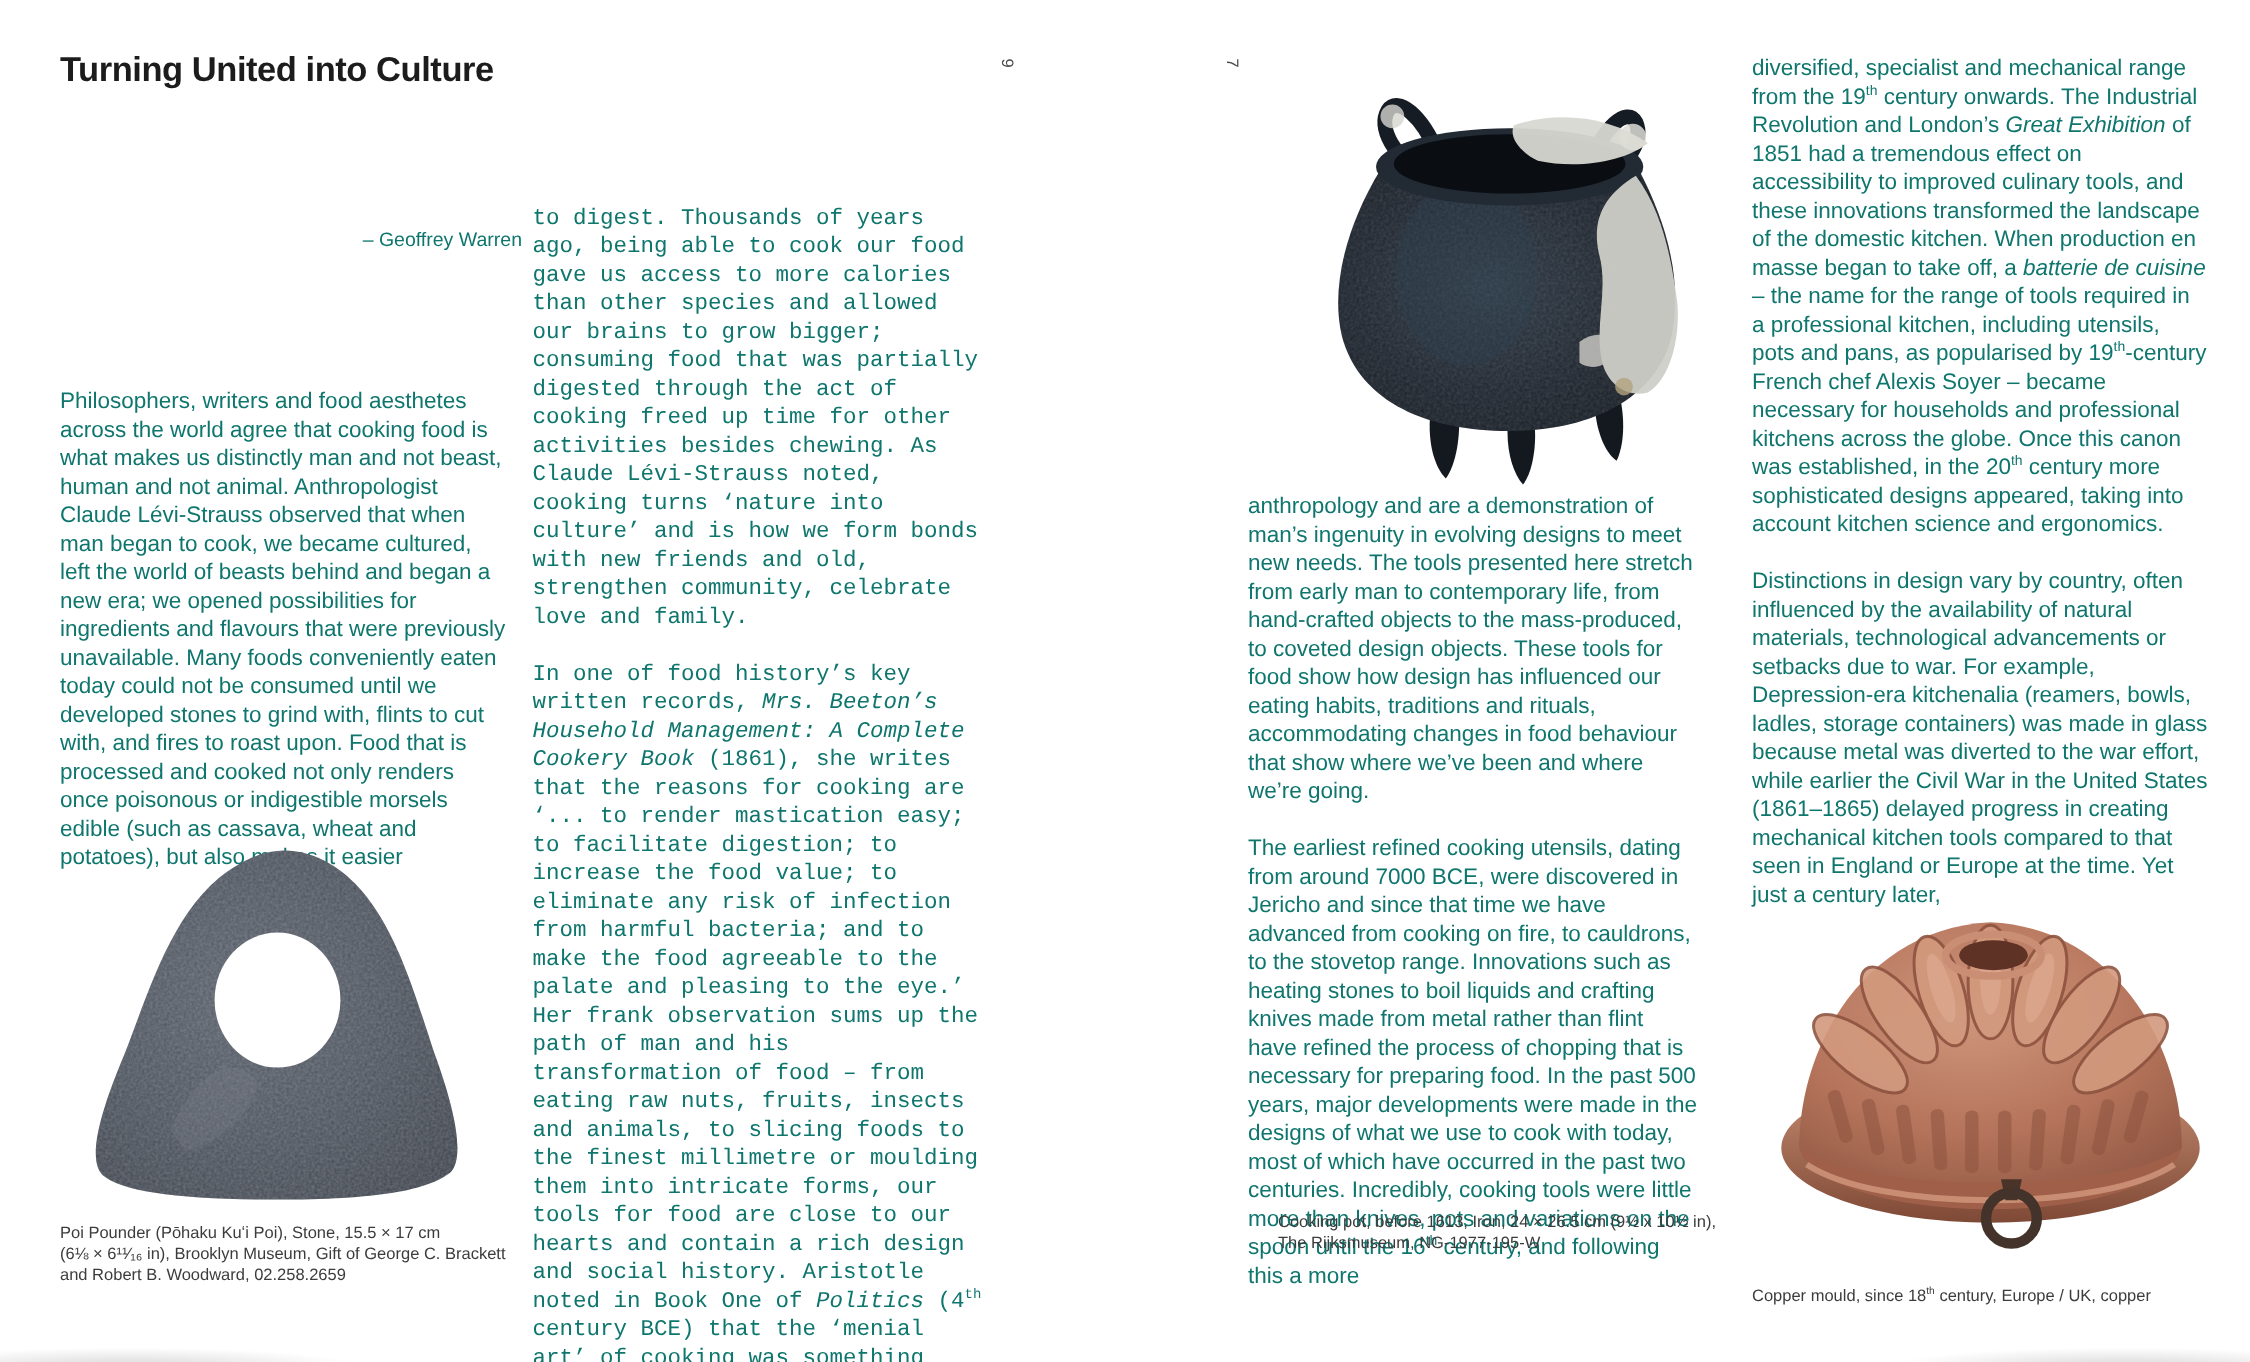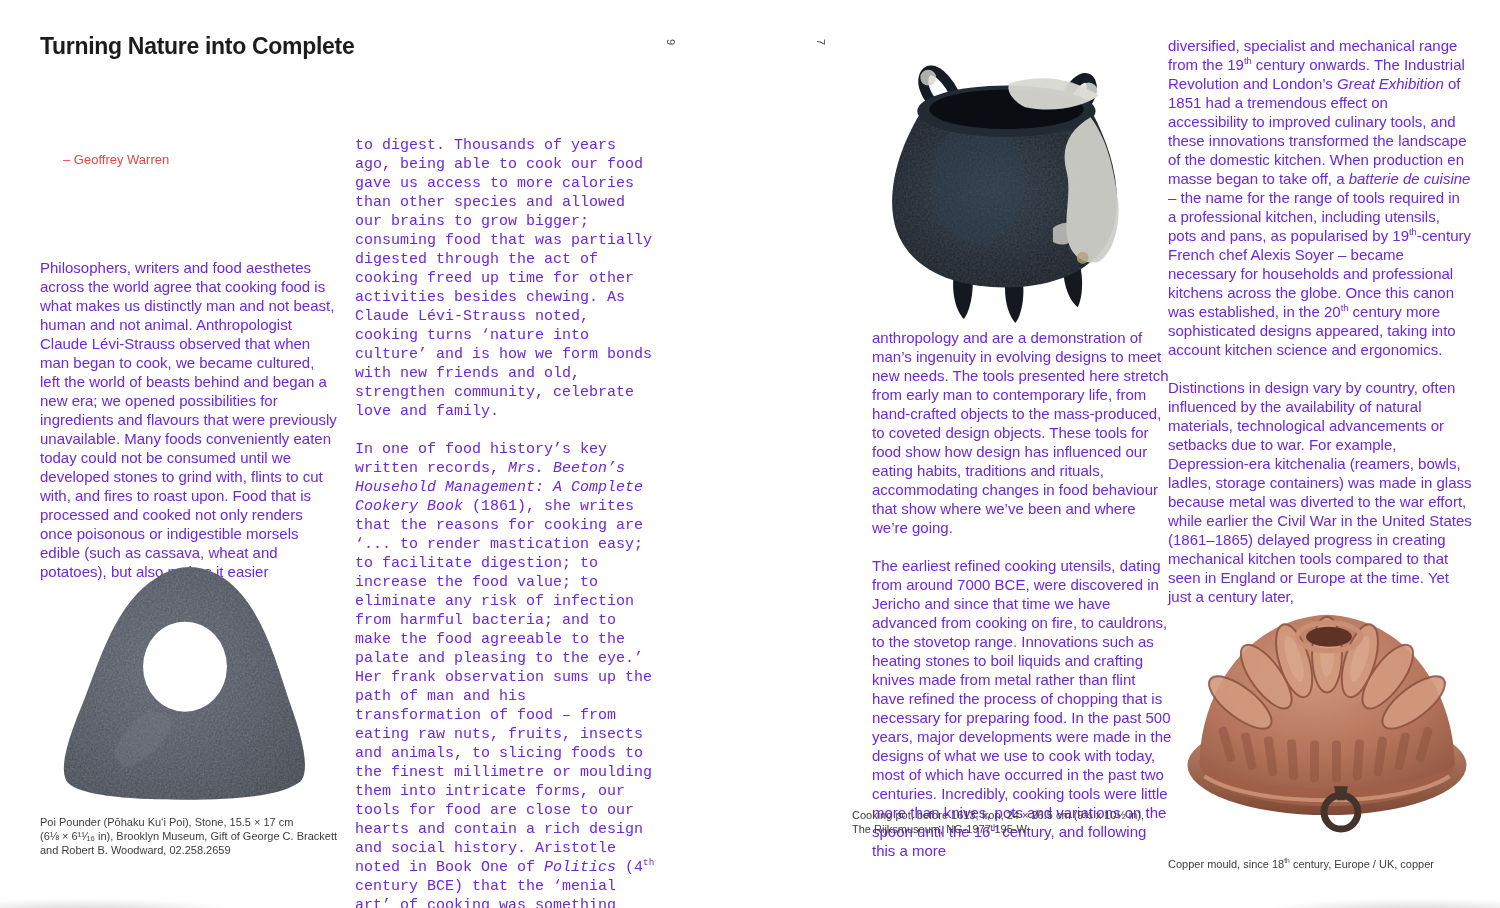--- a/index.html
+++ b/index.html
@@ -19,29 +19,29 @@
     font-size: 23px; font-weight: 700; letter-spacing: -0.3px; color: #1c1c1c;
   }
   .pagenum {
     position: absolute; font-size: 11px; color: #4a4a4a;
     transform: rotate(90deg); transform-origin: center;
   }
   .pn-left { left: 668px; top: 36px; }
   .pn-right { left: 818px; top: 36px; }
   .quote { position: absolute; left: 63px; top: 146px; width: 285px; }
   .quote-text { font-size: 15px; line-height: 19px; color: #2e2e2e; }
-  .quote-attr { margin-top: 6px; font-size: 13px; color: #ef4444; }
-  .col { position: absolute; font-size: 15px; line-height: 19px; color: #6d28d9; }
+  .quote-attr { margin-top: 6px; font-size: 13px; color: #0f766e; text-align: right; }
+  .col { position: absolute; font-size: 15px; line-height: 19px; color: #0f766e; }
   .col .para { margin: 0 0 19px 0; }
   .col .para:last-child { margin-bottom: 0; }
   .col i { font-style: italic; }
   sup { font-size: 0.62em; vertical-align: super; line-height: 0; }
   .col1 { left: 40px;   top: 258px; width: 298px; }
   .col2 { left: 355px;  top: 136px; width: 304px; font-family: Liberation Mono, monospace; }
-  .col3 { left: 872px;  top: 328px; width: 300px; }
+  .col3 { left: 832px;  top: 328px; width: 300px; }
   .col4 { left: 1168px; top: 36px;  width: 304px; }
   .caption {
     position: absolute; font-size: 11px; line-height: 14px; color: #3c3c3c;
   }
   .cap1 { left: 40px;   top: 815px; width: 320px; }
   .cap3 { left: 852px;  top: 808px; width: 330px; }
   .cap4 { left: 1168px; top: 857px; width: 330px; }
   .fig { position: absolute; }
   .fig svg { width: 100%; height: 100%; display: block; }
   .fig-pounder { left: 52px;   top: 558px; width: 266px; height: 246px; }
@@ -51,21 +51,21 @@
     position: absolute; bottom: 0; height: 16px; width: 340px; pointer-events: none;
   }
   .curl-left  { left: 0;  background: radial-gradient(ellipse 60% 100% at 25% 115%, rgba(0,0,0,0.15), rgba(0,0,0,0) 75%); }
   .curl-right { right: 0; background: radial-gradient(ellipse 60% 100% at 75% 115%, rgba(0,0,0,0.15), rgba(0,0,0,0) 75%); }
 </style>
 </head>
 <body>
 
 <div class="spread">
 
-  <h1 class="title">Turning Nature into Complete</h1>
+  <h1 class="title">Turning United into Culture</h1>
 
   <div class="pagenum pn-left">9</div>
   <div class="pagenum pn-right">7</div>
 
   <div class="quote">
     <div class="quote-attr">– Geoffrey Warren</div>
   </div>
 
   <div class="col col1">
       <p class="para">Philosophers, writers and food aesthetes across the world agree that cooking food is what makes us distinctly man and not beast, human and not animal. Anthropologist Claude Lévi-Strauss observed that when man began to cook, we became cultured, left the world of beasts behind and began a new era; we opened possibilities for ingredients and flavours that were previously unavailable. Many foods conveniently eaten today could not be consumed until we developed stones to grind with, flints to cut with, and fires to roast upon. Food that is processed and cooked not only renders once poisonous or indigestible morsels edible (such as cassava, wheat and potatoes), but also makes it easier</p>

